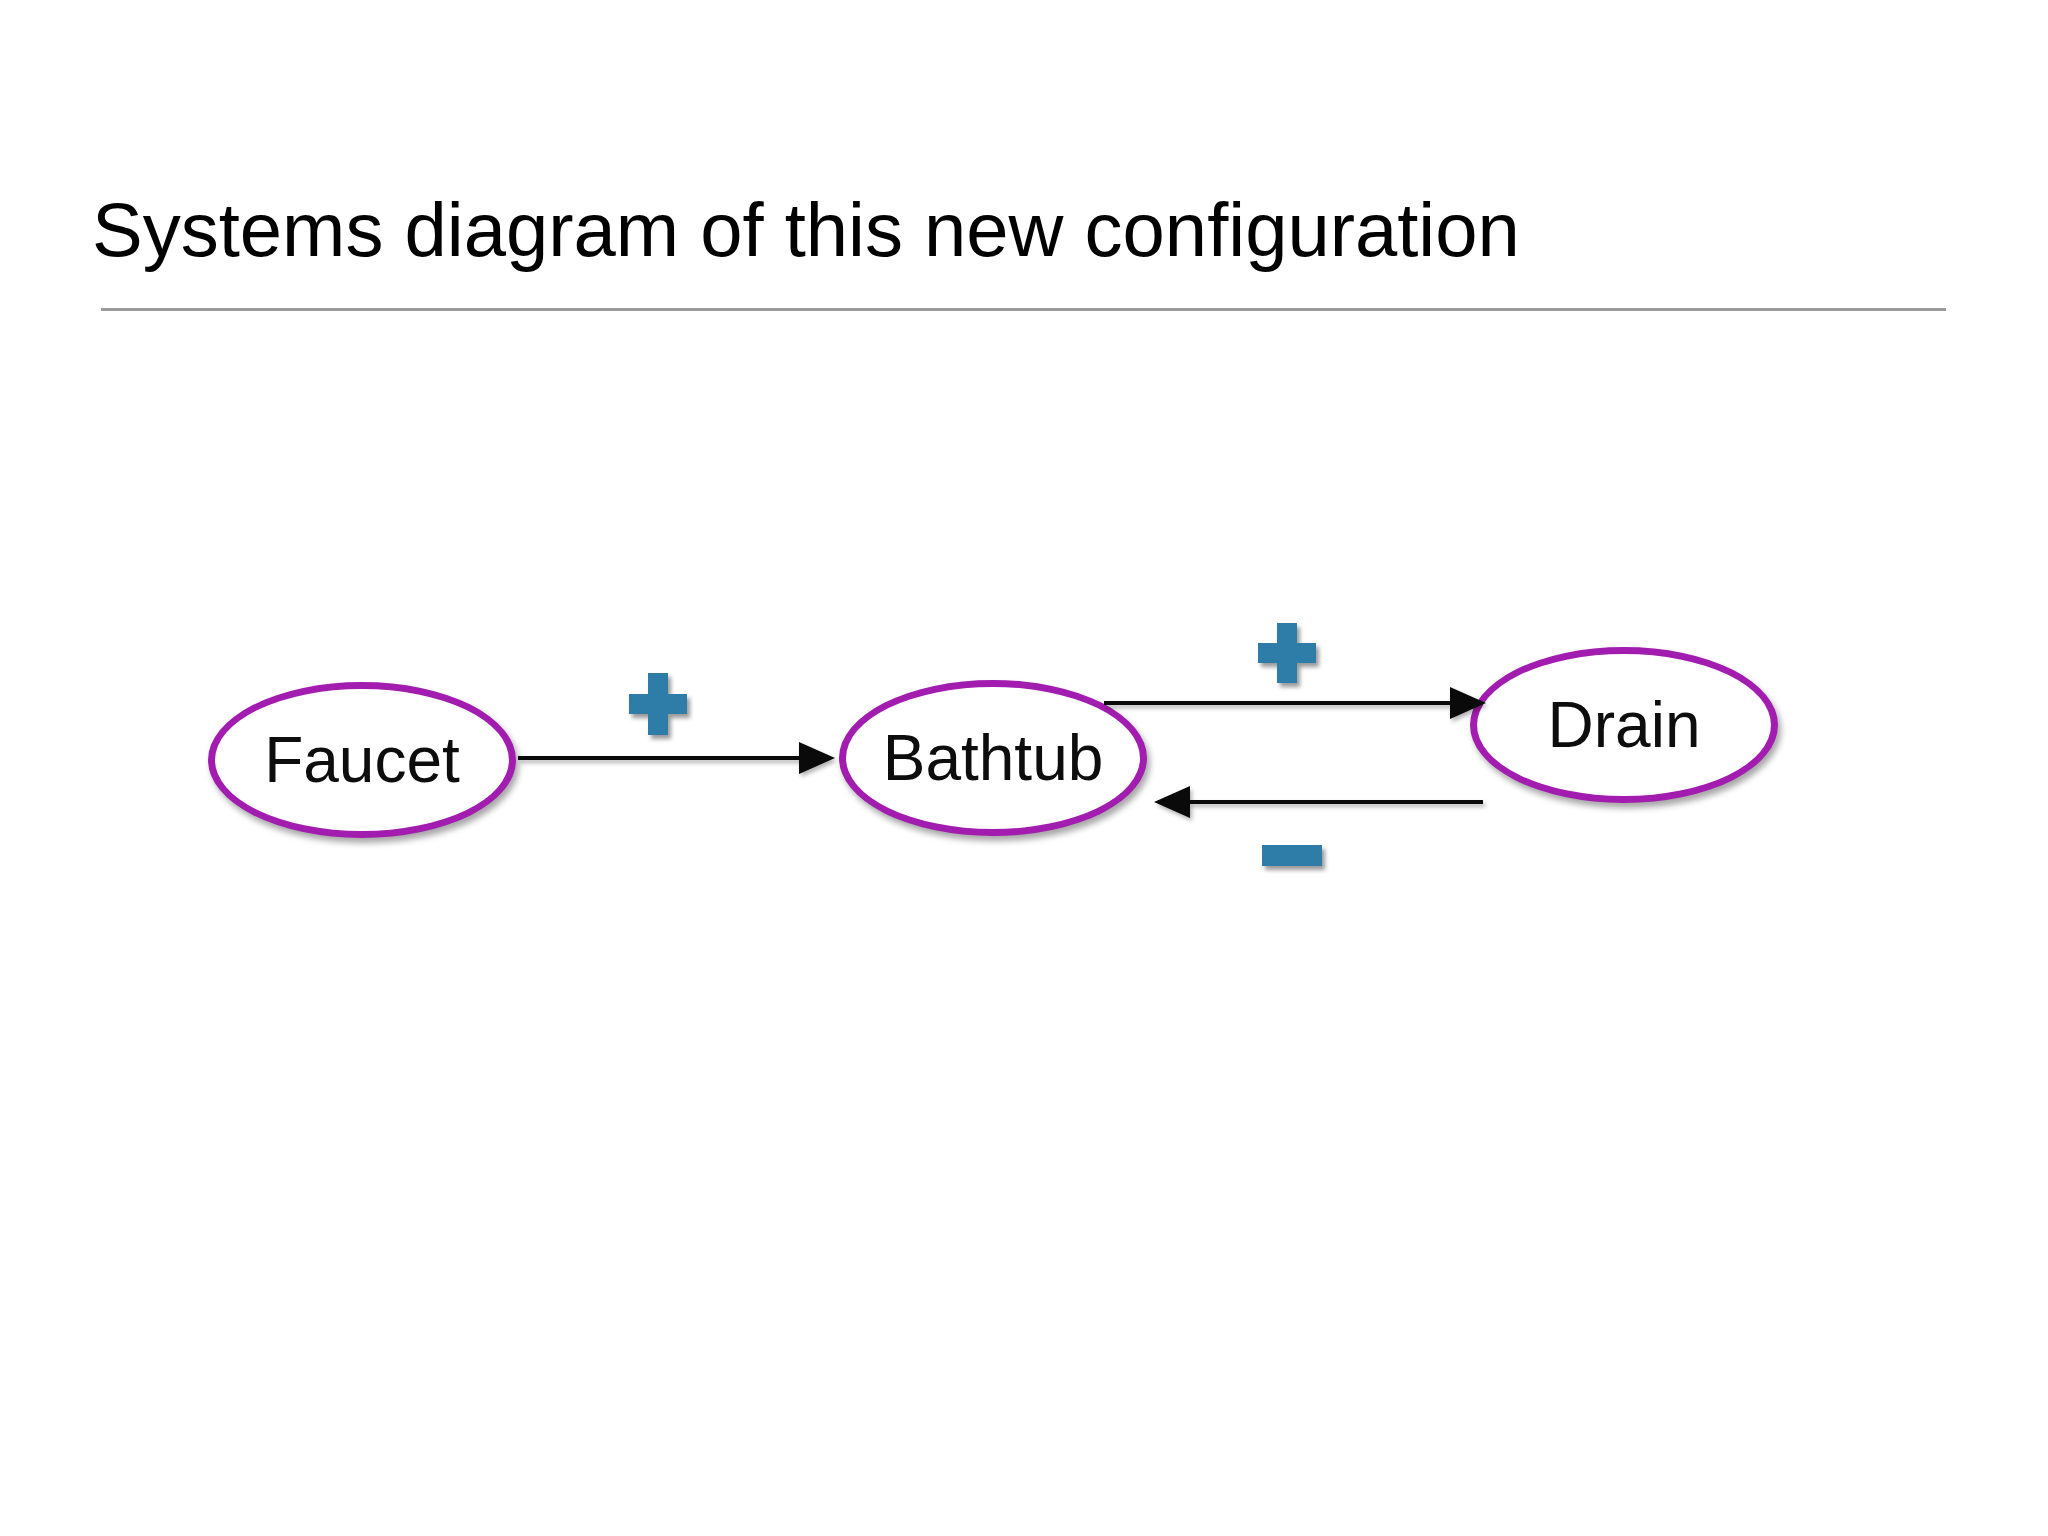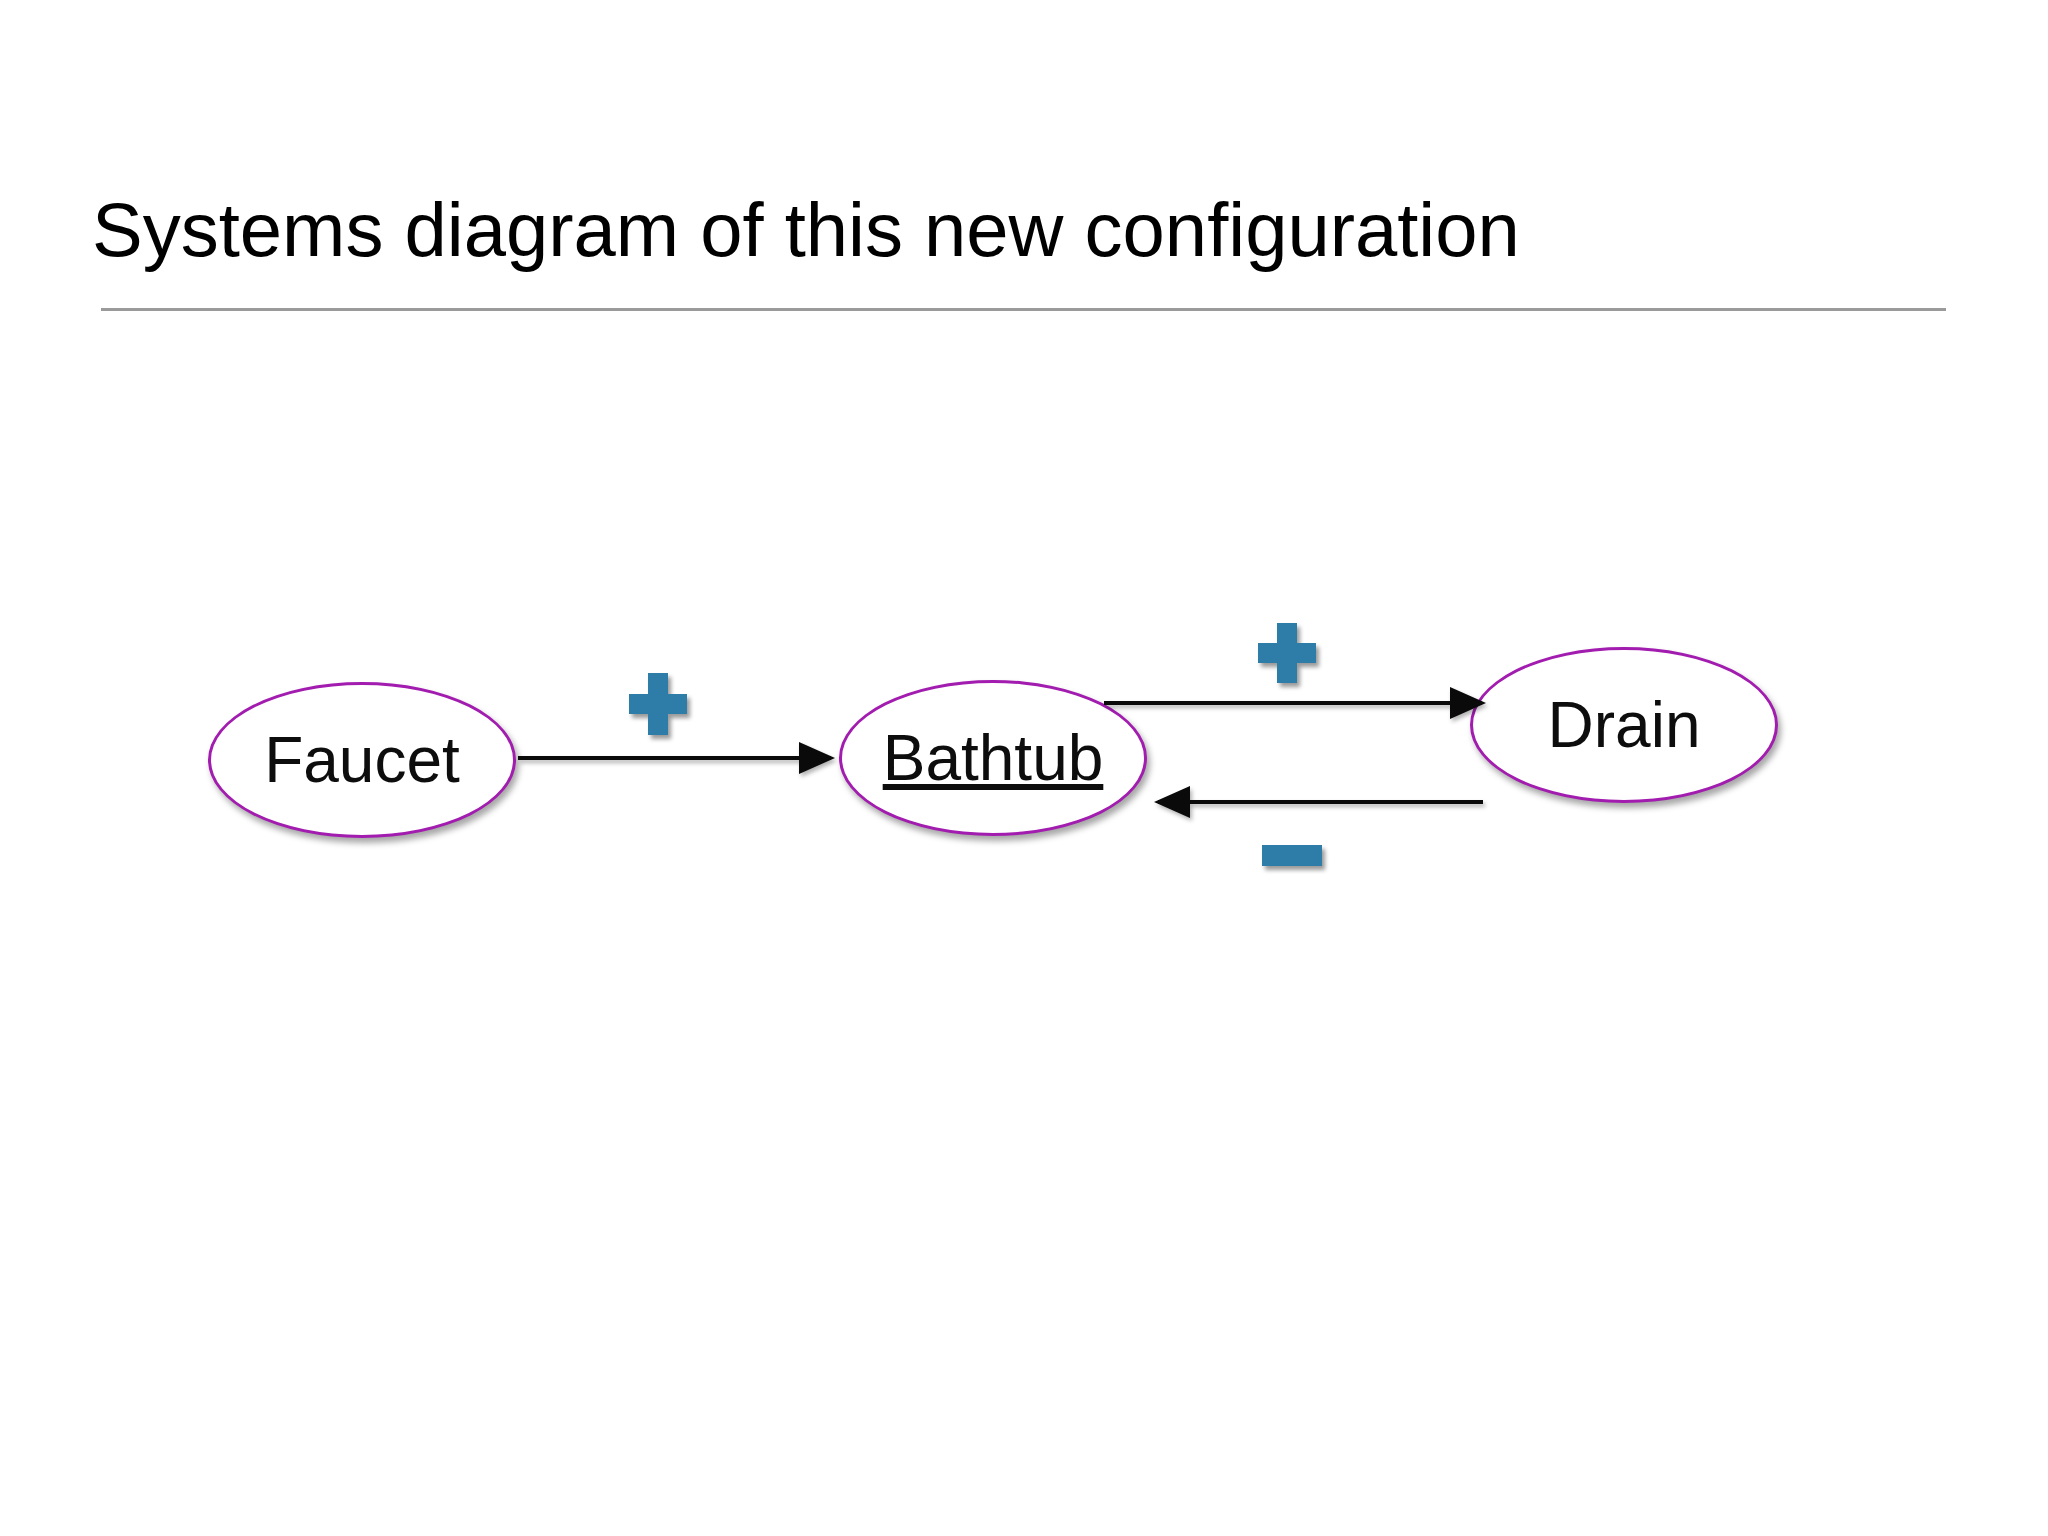--- a/index.html
+++ b/index.html
@@ -31,33 +31,33 @@
     top: 308px;
     width: 1845px;
     height: 3px;
     background: #9a9a9a;
   }
   .node {
     position: absolute;
     width: 308px;
     height: 156px;
     background: #ffffff;
-    border: 3px solid #a21caf;
+    border: 7px solid #a21caf;
     border-radius: 50%;
     box-shadow: 3px 5px 6px rgba(0,0,0,0.35);
     display: flex;
     align-items: center;
     justify-content: center;
     font-size: 64px;
     color: #0d0d0d;
     box-sizing: border-box;
     z-index: 2;
   }
   .node-faucet  { left: 208px;  top: 682px; }
-  .node-bathtub { left: 839px;  top: 680px; text-decoration: underline; }
+  .node-bathtub { left: 839px;  top: 680px; }
   .node-drain   { left: 1470px; top: 647px; }
   .diagram-overlay {
     position: absolute;
     left: 0;
     top: 0;
     width: 2048px;
     height: 1536px;
     z-index: 1;
   }
   .edge-line {

